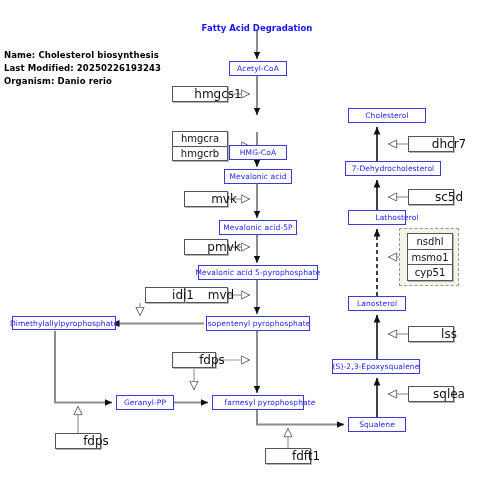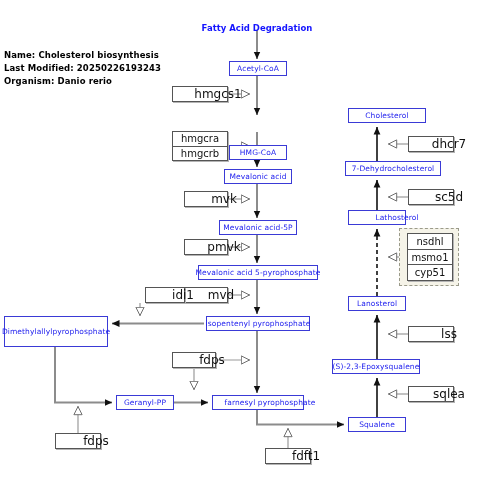--- a/index.html
+++ b/index.html
@@ -172,21 +172,21 @@
 
   <div class="pathway-title" style="left:197px; top:23px; width:120px">Fatty Acid Degradation</div>
 
   <div id="metabolite-layer">
       <div class="node metabolite" style="left: 229px; top: 61px; width: 58px; height: 15px;">Acetyl-CoA</div>
       <div class="node metabolite" style="left: 229px; top: 117px; width: 58px; height: 15px; margin-top: 28px;">HMG-CoA</div>
       <div class="node metabolite" style="left: 224px; top: 169px; width: 68px; height: 15px;">Mevalonic acid</div>
       <div class="node metabolite" style="left: 219px; top: 220px; width: 78px; height: 15px;">Mevalonic acid-5P</div>
       <div class="node metabolite" style="left: 198px; top: 265px; width: 120px; height: 15px;">Mevalonic acid 5-pyrophosphate</div>
       <div class="node metabolite" style="left: 206px; top: 316px; width: 104px; height: 15px;">isopentenyl pyrophosphate</div>
-      <div class="node metabolite" style="left: 4px; top: 316px; width: 104px; height: 31px;">Dimethylallylpyrophosphate</div>
+      <div class="node metabolite" style="left: 12px; top: 316px; width: 104px; height: 14px;">Dimethylallylpyrophosphate</div>
       <div class="node metabolite" style="left: 116px; top: 395px; width: 58px; height: 15px;">Geranyl-PP</div>
       <div class="node metabolite" style="left: 212px; top: 395px; width: 92px; height: 15px; padding-left: 24px;">farnesyl pyrophosphate</div>
       <div class="node metabolite" style="left: 348px; top: 417px; width: 58px; height: 15px;">Squalene</div>
       <div class="node metabolite" style="left: 332px; top: 359px; width: 88px; height: 15px;">(S)-2,3-Epoxysqualene</div>
       <div class="node metabolite" style="left: 348px; top: 296px; width: 58px; height: 15px;">Lanosterol</div>
       <div class="node metabolite" style="left: 348px; top: 210px; width: 58px; height: 15px; padding-left: 40px;">Lathosterol</div>
       <div class="node metabolite" style="left: 328px; top: 161px; width: 96px; height: 15px; margin-left: 17px;">7-Dehydrocholesterol</div>
       <div class="node metabolite" style="left: 348px; top: 108px; width: 78px; height: 15px;">Cholesterol</div>
     </div>
   <div id="enzyme-layer">

